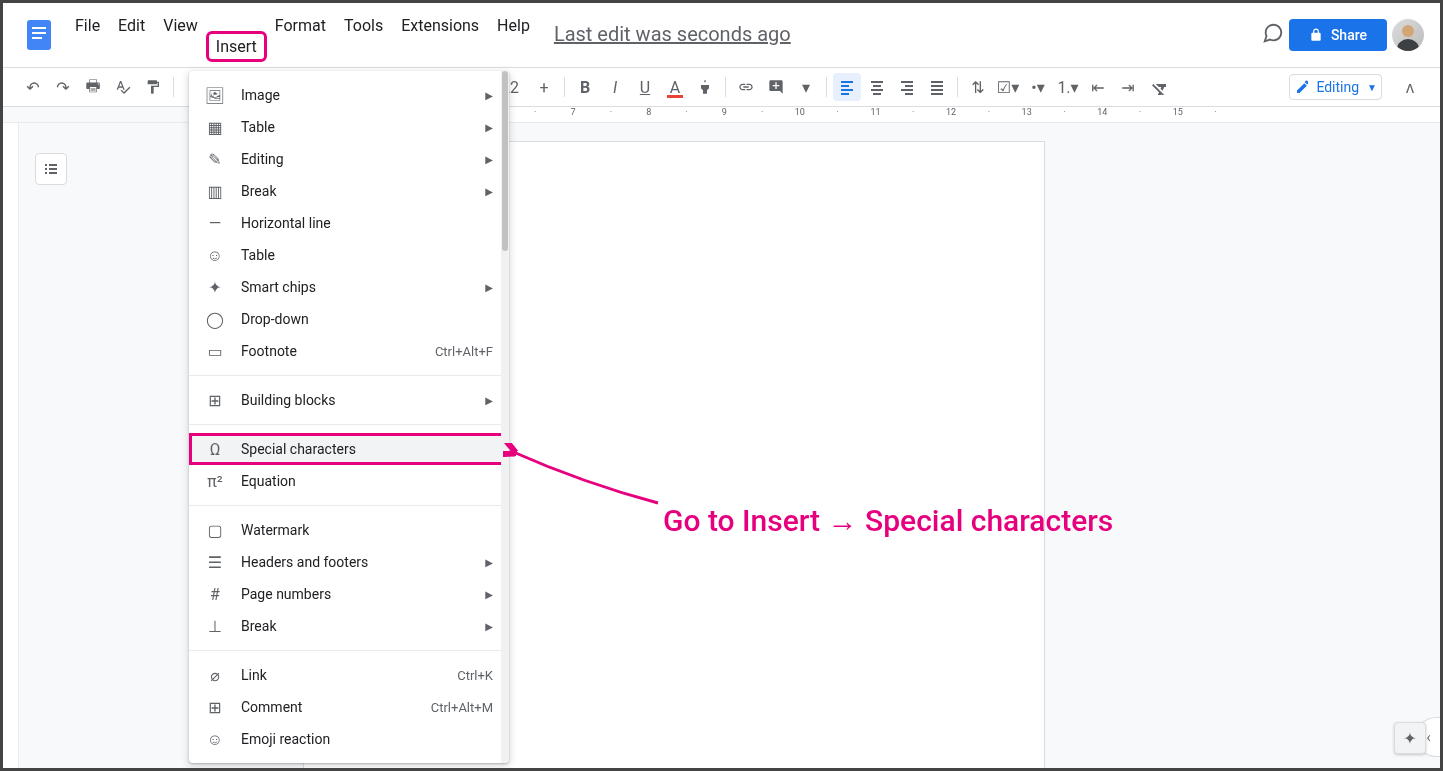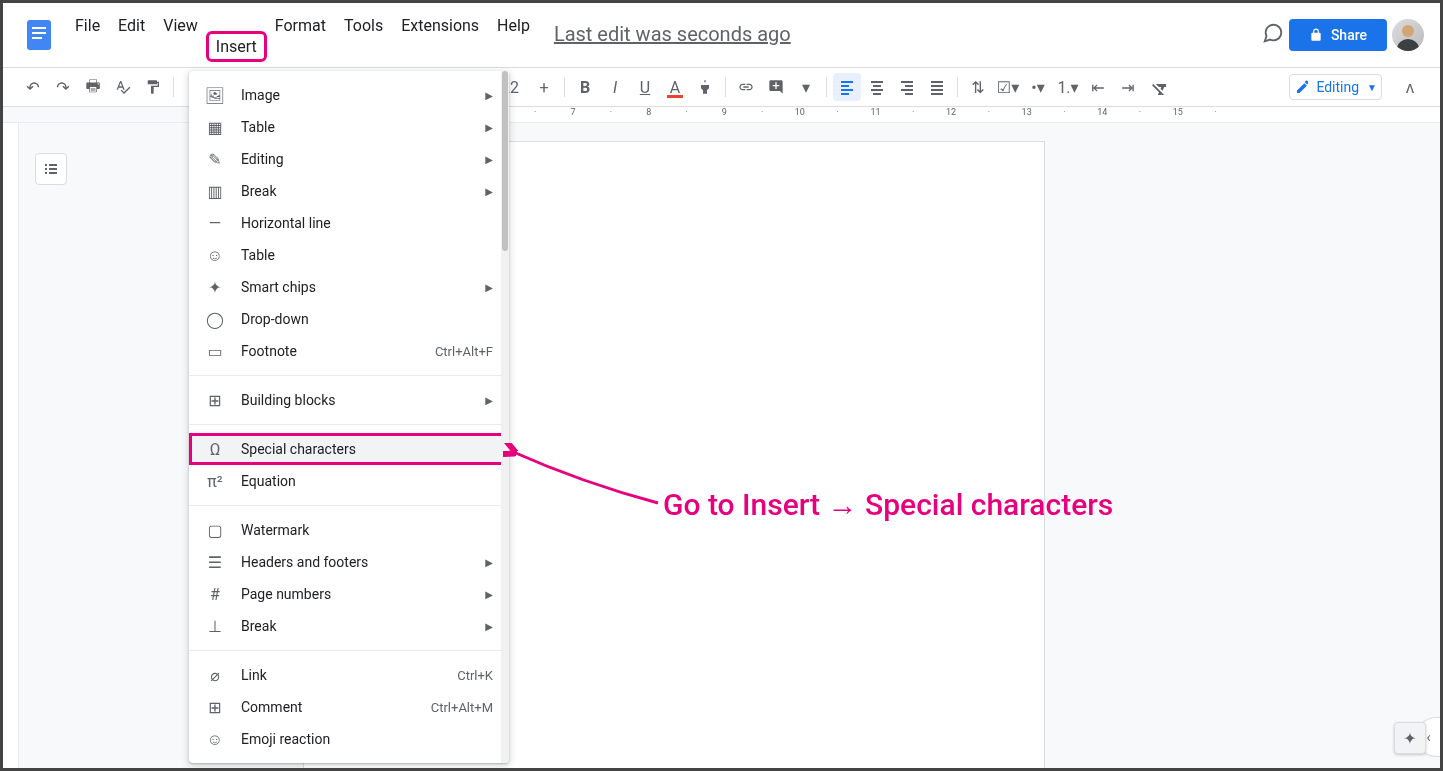--- a/index.html
+++ b/index.html
@@ -342,17 +342,17 @@
   </div>
 
 <svg class="annotation-arrow" style="left:500px;top:440px" width="160" height="70">
   <defs>
       <marker id="ah" markerWidth="10" markerHeight="10" refX="2" refY="5" orient="auto">
         <path d="M8,1 L0,5 L8,9" fill="none" stroke="#e6007e" stroke-width="2"></path>
       </marker>
     </defs>
   <path d="M155,60 Q80,40 8,8" fill="none" stroke="#e6007e" stroke-width="3" marker-end="url(#ah)"></path>
 </svg>
-<div class="annotation-text" style="left:660px;top:484px">
+<div class="annotation-text" style="left:660px;top:500px">
   <span>Go to Insert</span>
   <span class="ann-arrow-sym">→</span>
   <span>Special characters</span>
 </div>
 
 </body></html>

